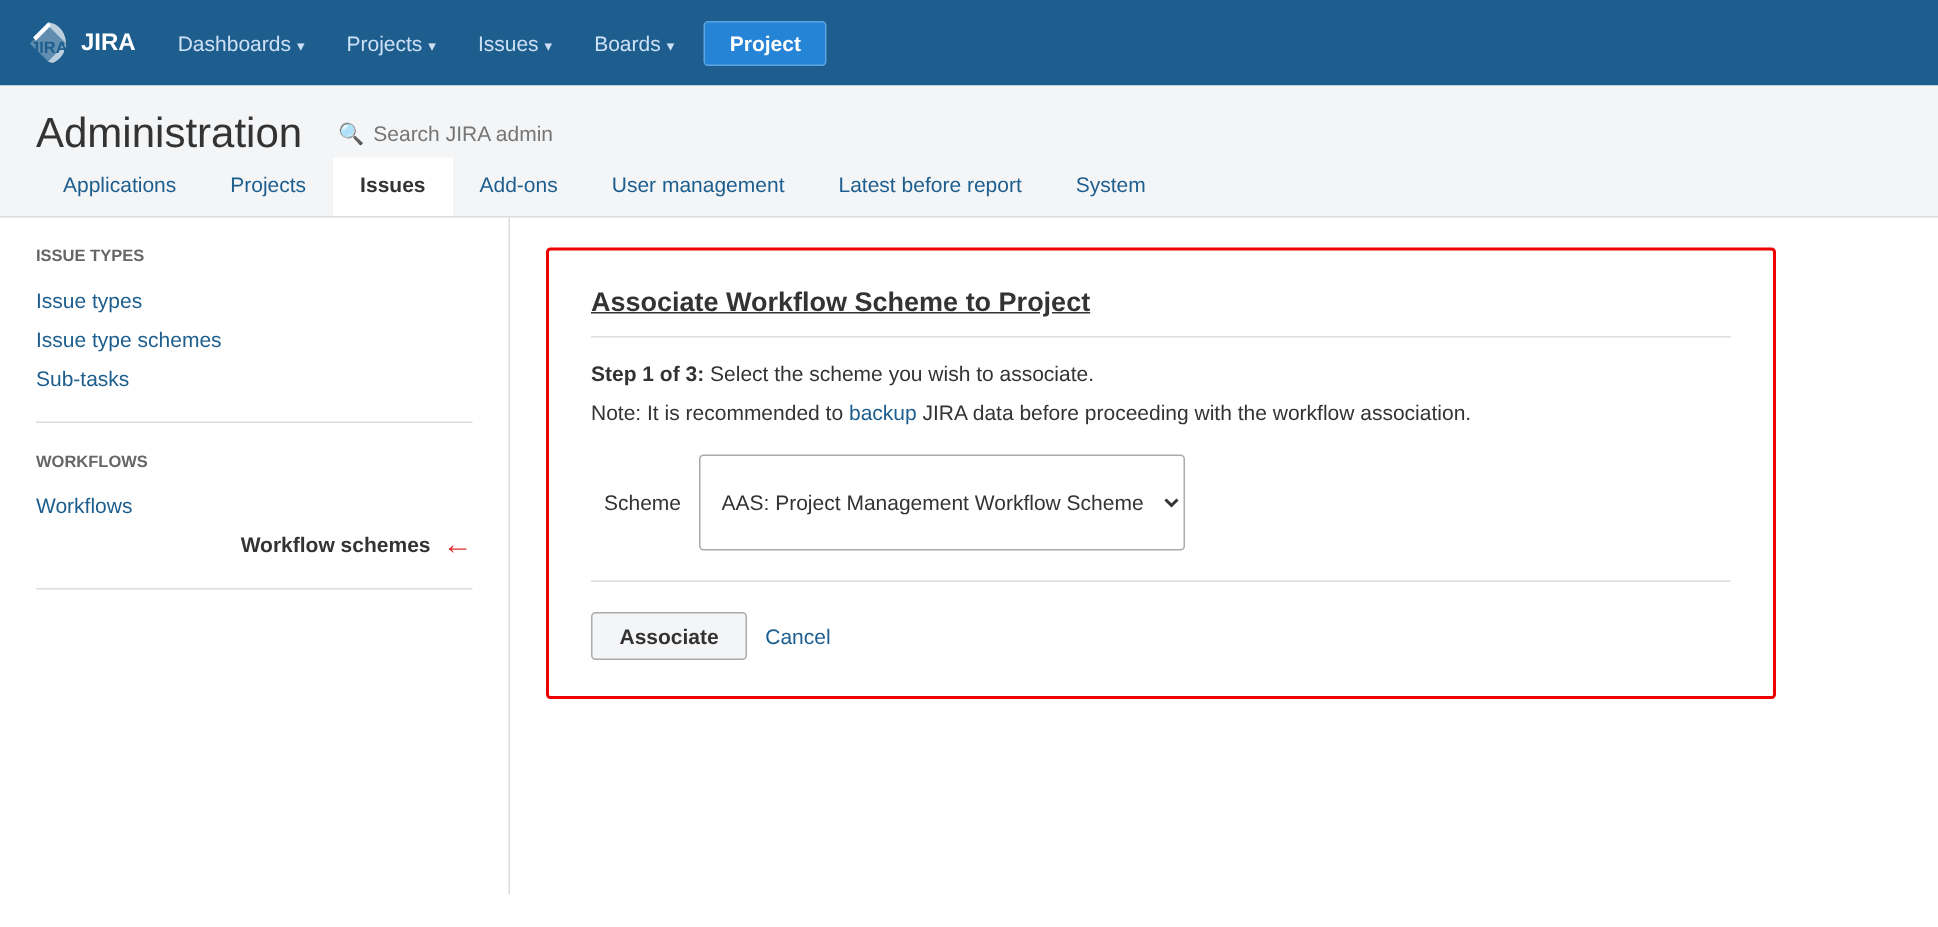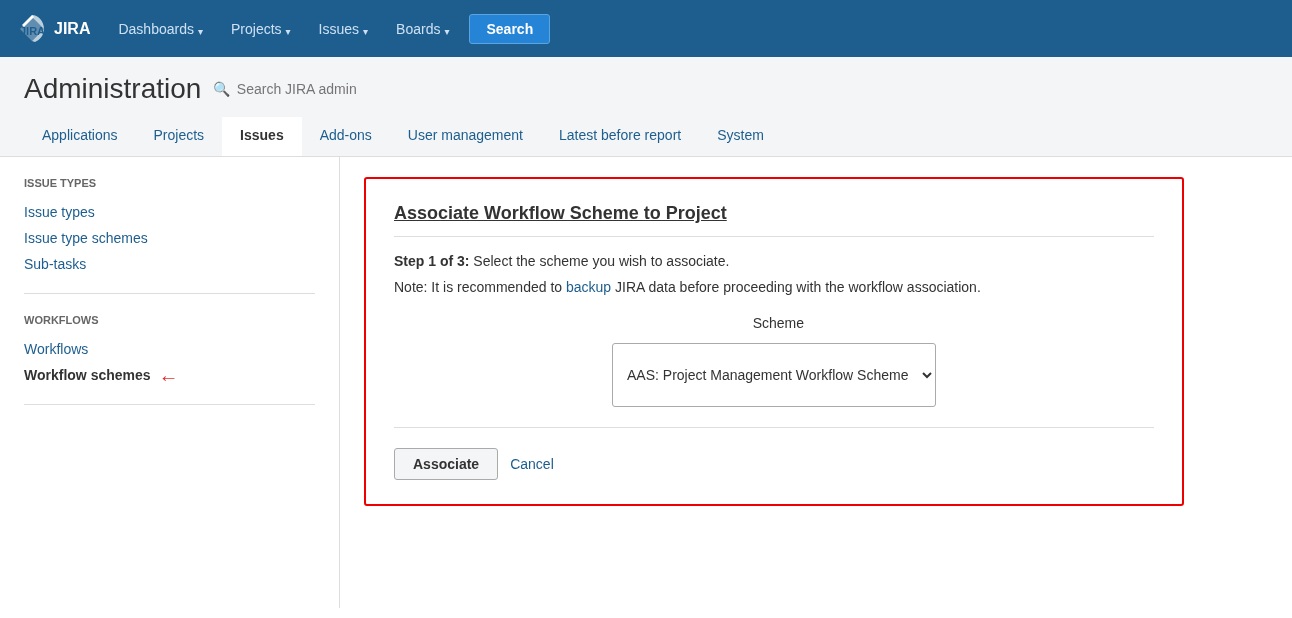--- a/index.html
+++ b/index.html
@@ -52,22 +52,22 @@
 
     
     .admin-header {
       background: #f4f5f7;
       padding: 16px 24px 0 24px;
       border-bottom: 1px solid #ddd;
     }
     .admin-title-row {
       display: flex;
       align-items: center;
-      gap: 12px;
-      margin-bottom: 12px;
+      gap: 24px;
+      margin-bottom: 0;
     }
     .admin-title {
       font-size: 28px;
       font-weight: 300;
       color: #333;
     }
     .admin-search {
       display: flex;
       align-items: center;
       gap: 6px;
@@ -136,20 +136,21 @@
     }
     .sidebar-divider {
       border: none;
       border-top: 1px solid #ddd;
       margin: 16px 0;
     }
     .sidebar-active-row {
       display: flex;
       align-items: center;
       gap: 8px;
+      justify-content: flex-end;
     }
     .arrow-icon {
       color: #e03030;
       font-size: 20px;
       font-weight: bold;
     }
 
     
     .content-area {
       flex: 1;
@@ -182,21 +183,20 @@
       margin-bottom: 20px;
     }
     .note-text a { color: #1d5e8e; text-decoration: none; text-align: right; }
     .scheme-row {
       display: flex;
       align-items: center;
       gap: 12px;
       margin-bottom: 20px;
       padding-bottom: 20px;
       border-bottom: 1px solid #ddd;
-      flex-direction: column;
     }
     .scheme-label {
       font-size: 14px;
       color: #333;
       min-width: 60px;
       text-align: right;
     }
     .scheme-select {
       padding: 22px 10px;
       border: 1px solid #aaa;
@@ -252,21 +252,21 @@
     <span class="chevron">▾</span>
   </div>
   <div class="nav-item">
     <span>Issues</span>
     <span class="chevron">▾</span>
   </div>
   <div class="nav-item">
     <span>Boards</span>
     <span class="chevron">▾</span>
   </div>
-  <button class="nav-create-btn">Search</button>
+  <button class="nav-create-btn">Project</button>
 </nav>
 
 <div class="admin-header">
   <div class="admin-title-row">
     <h1 class="admin-title">Administration</h1>
     <div class="admin-search">
       <span>🔍</span>
       <input type="text" placeholder="Search JIRA admin" style="">
     </div>
   </div>

